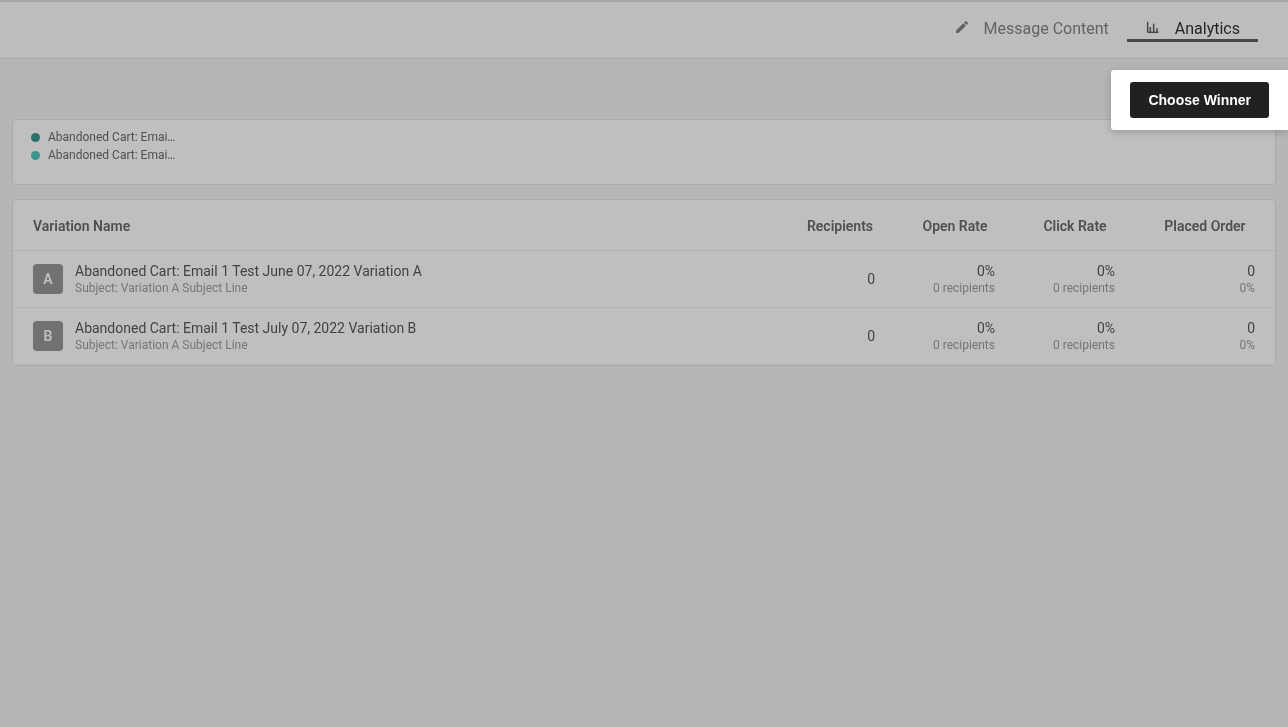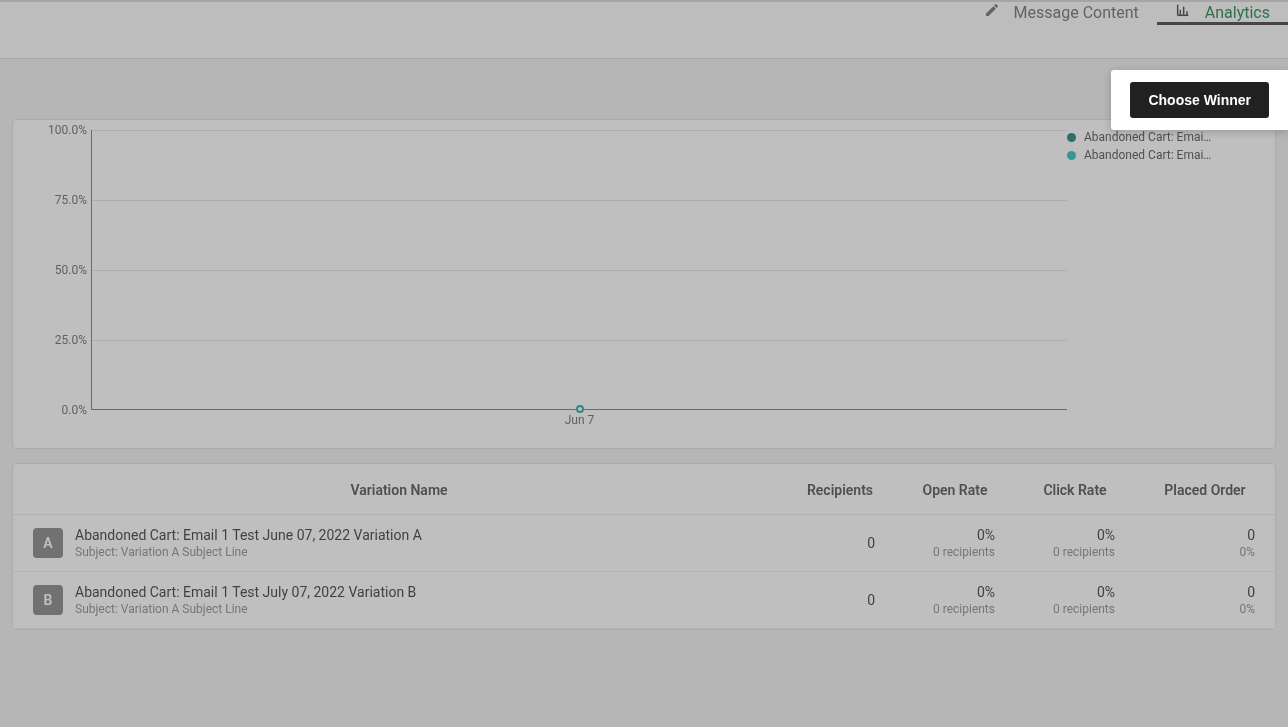--- a/index.html
+++ b/index.html
@@ -14,34 +14,35 @@
 
   
   .topbar {
     height: 59px;
     width: 100%;
     background: #fafafa;
     border-top: 2px solid #d3d3d3;
     border-bottom: 1px solid #d9d9d9;
     display: flex;
     justify-content: flex-end;
-    align-items: flex-start;
+    align-items: center;
+    padding-right: 30px;
   }
   .tab {
     display: flex;
     align-items: center;
     gap: 14px;
     padding: 0 18px;
     color: #6a6a6a;
     font-size: 16px;
     cursor: pointer;
     border-bottom: 3px solid transparent;
   }
   .tab.active {
-    color: #15803d;
+    color: #000000;
     border-bottom: 3px solid #3a3a3a;
   }
   .tab svg { width: 16px; height: 16px; }
 
   
   .winner-pop {
     position: absolute;
     top: 70px;
     right: 0px;
     background: #ffffff;
@@ -152,21 +153,21 @@
     border-collapse: collapse;
     font-size: 14px;
   }
   .tbl th {
     text-align: center;
     font-weight: 600;
     color: #4a4a4a;
     padding: 18px 20px 16px 20px;
     border-bottom: 1px solid #e5e5e5;
   }
-  .tbl th:first-child { text-align: center; }
+  .tbl th:first-child { text-align: left; }
   .tbl td {
     text-align: right;
     padding: 12px 20px;
     border-bottom: 1px solid #eeeeee;
     vertical-align: middle;
     color: #4a4a4a;
   }
   .tbl td:first-child { text-align: left; }
   .var-cell { display: flex; align-items: center; gap: 12px; }
   .badge {
@@ -214,39 +215,20 @@
       </svg>
     </span>
     <span>Analytics</span>
   </div>
 </div>
 
 <div class="page">
 
   <div class="card chart-card">
     <div class="chart-wrap">
-      <div class="chart-area">
-
-        <div class="ytick" style="top:10px">100.0%</div>
-        <div class="ytick" style="top:80px">75.0%</div>
-        <div class="ytick" style="top:150px">50.0%</div>
-        <div class="ytick" style="top:220px">25.0%</div>
-        <div class="ytick" style="top:290px">0.0%</div>
-
-        <div class="plot">
-          <div class="gridline" style="top:0"></div>
-          <div class="gridline" style="top:70px"></div>
-          <div class="gridline" style="top:140px"></div>
-          <div class="gridline" style="top:210px"></div>
-
-          <div class="xtick" style="left:50%">Jun 7</div>
-
-          <div class="datapoint" style="left:50%; bottom:0"></div>
-        </div>
-      </div>
 
       <div class="legend">
         <div class="legend-item">
           <span class="legend-dot" style="background:#0f7f77"></span>
           <span>Abandoned Cart: Emai…</span>
         </div>
         <div class="legend-item">
           <span class="legend-dot" style="background:#2bb9ae"></span>
           <span>Abandoned Cart: Emai…</span>
         </div>

